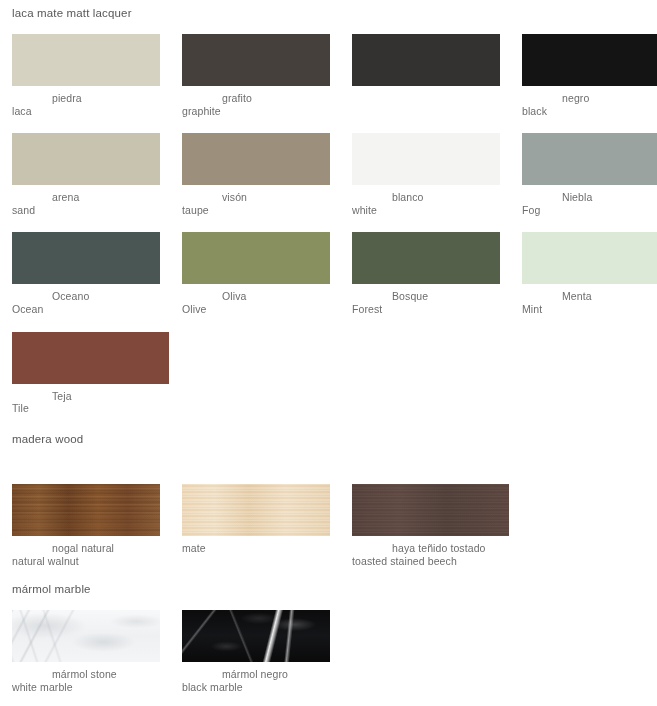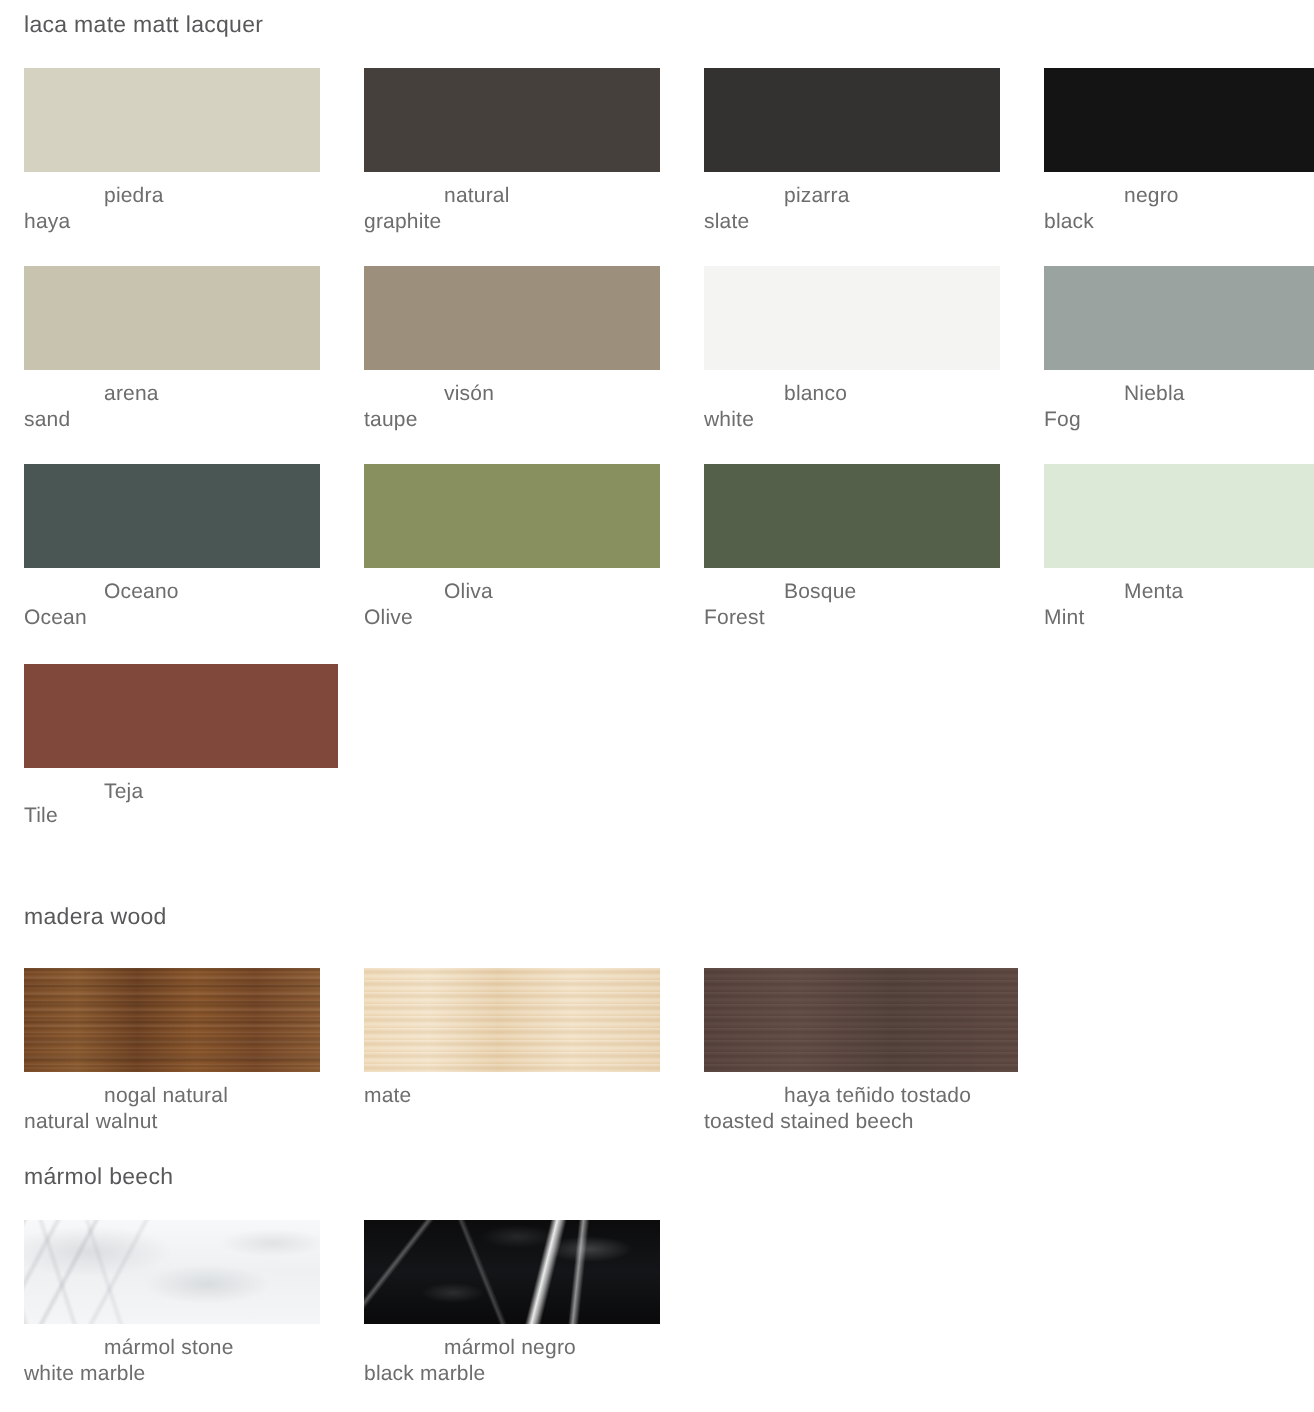--- a/index.html
+++ b/index.html
@@ -48,21 +48,21 @@
     color: #6d6d6d;
     letter-spacing: 0.1px;
   }
   .labels .es { display: block; padding-left: 40px; }
   .labels .en { display: block; }
 
   
   .hdr-lacquer { position: absolute; left: 12px; top: 6px; }
   .grid-lacquer { position: absolute; left: 12px; top: 34px; }
   .grid-lacquer .row { margin-bottom: 16px; }
-  .hdr-wood { position: absolute; left: 12px; top: 452px; }
+  .hdr-wood { position: absolute; left: 12px; top: 432px; }
   .grid-wood { position: absolute; left: 12px; top: 484px; }
   .hdr-marble { position: absolute; left: 12px; top: 582px; }
   .grid-marble { position: absolute; left: 12px; top: 610px; }
 
   
   .tex {
     position: relative;
     overflow: hidden;
   }
   .tex::after {
@@ -138,36 +138,32 @@
 
   <div class="section-title hdr-lacquer">laca mate  matt lacquer</div>
 
   <div class="grid-lacquer">
 
     <div class="row">
       <div class="cell">
         <div class="swatch" style="background-color: rgb(214, 210, 194);"></div>
         <div class="labels">
           <span class="es">piedra</span>
-          <span class="en">haya</span>
+          <span class="en">laca</span>
         </div>
       </div>
       <div class="cell">
         <div class="swatch" style="background-color: rgb(70, 64, 60);"></div>
         <div class="labels">
-          <span class="es">natural</span>
+          <span class="es">grafito</span>
           <span class="en">graphite</span>
         </div>
       </div>
       <div class="cell">
         <div class="swatch" style="background-color: rgb(51, 50, 49);"></div>
-        <div class="labels">
-          <span class="es">pizarra</span>
-          <span class="en">slate</span>
-        </div>
       </div>
       <div class="cell last">
         <div class="swatch" style="background-color: rgb(20, 20, 20);"></div>
         <div class="labels">
           <span class="es">negro</span>
           <span class="en">black</span>
         </div>
       </div>
     </div>
 
@@ -265,21 +261,21 @@
       <div class="cell last">
         <div class="swatch tex tex-stained"></div>
         <div class="labels">
           <span class="es">haya teñido tostado</span>
           <span class="en">toasted stained beech</span>
         </div>
       </div>
     </div>
   </div>
 
-  <div class="section-title hdr-marble">mármol  beech</div>
+  <div class="section-title hdr-marble">mármol  marble</div>
 
   <div class="grid-marble">
     <div class="row">
       <div class="cell">
         <div class="swatch tex tex-white-marble"></div>
         <div class="labels">
           <span class="es">mármol stone</span>
           <span class="en">white marble</span>
         </div>
       </div>

